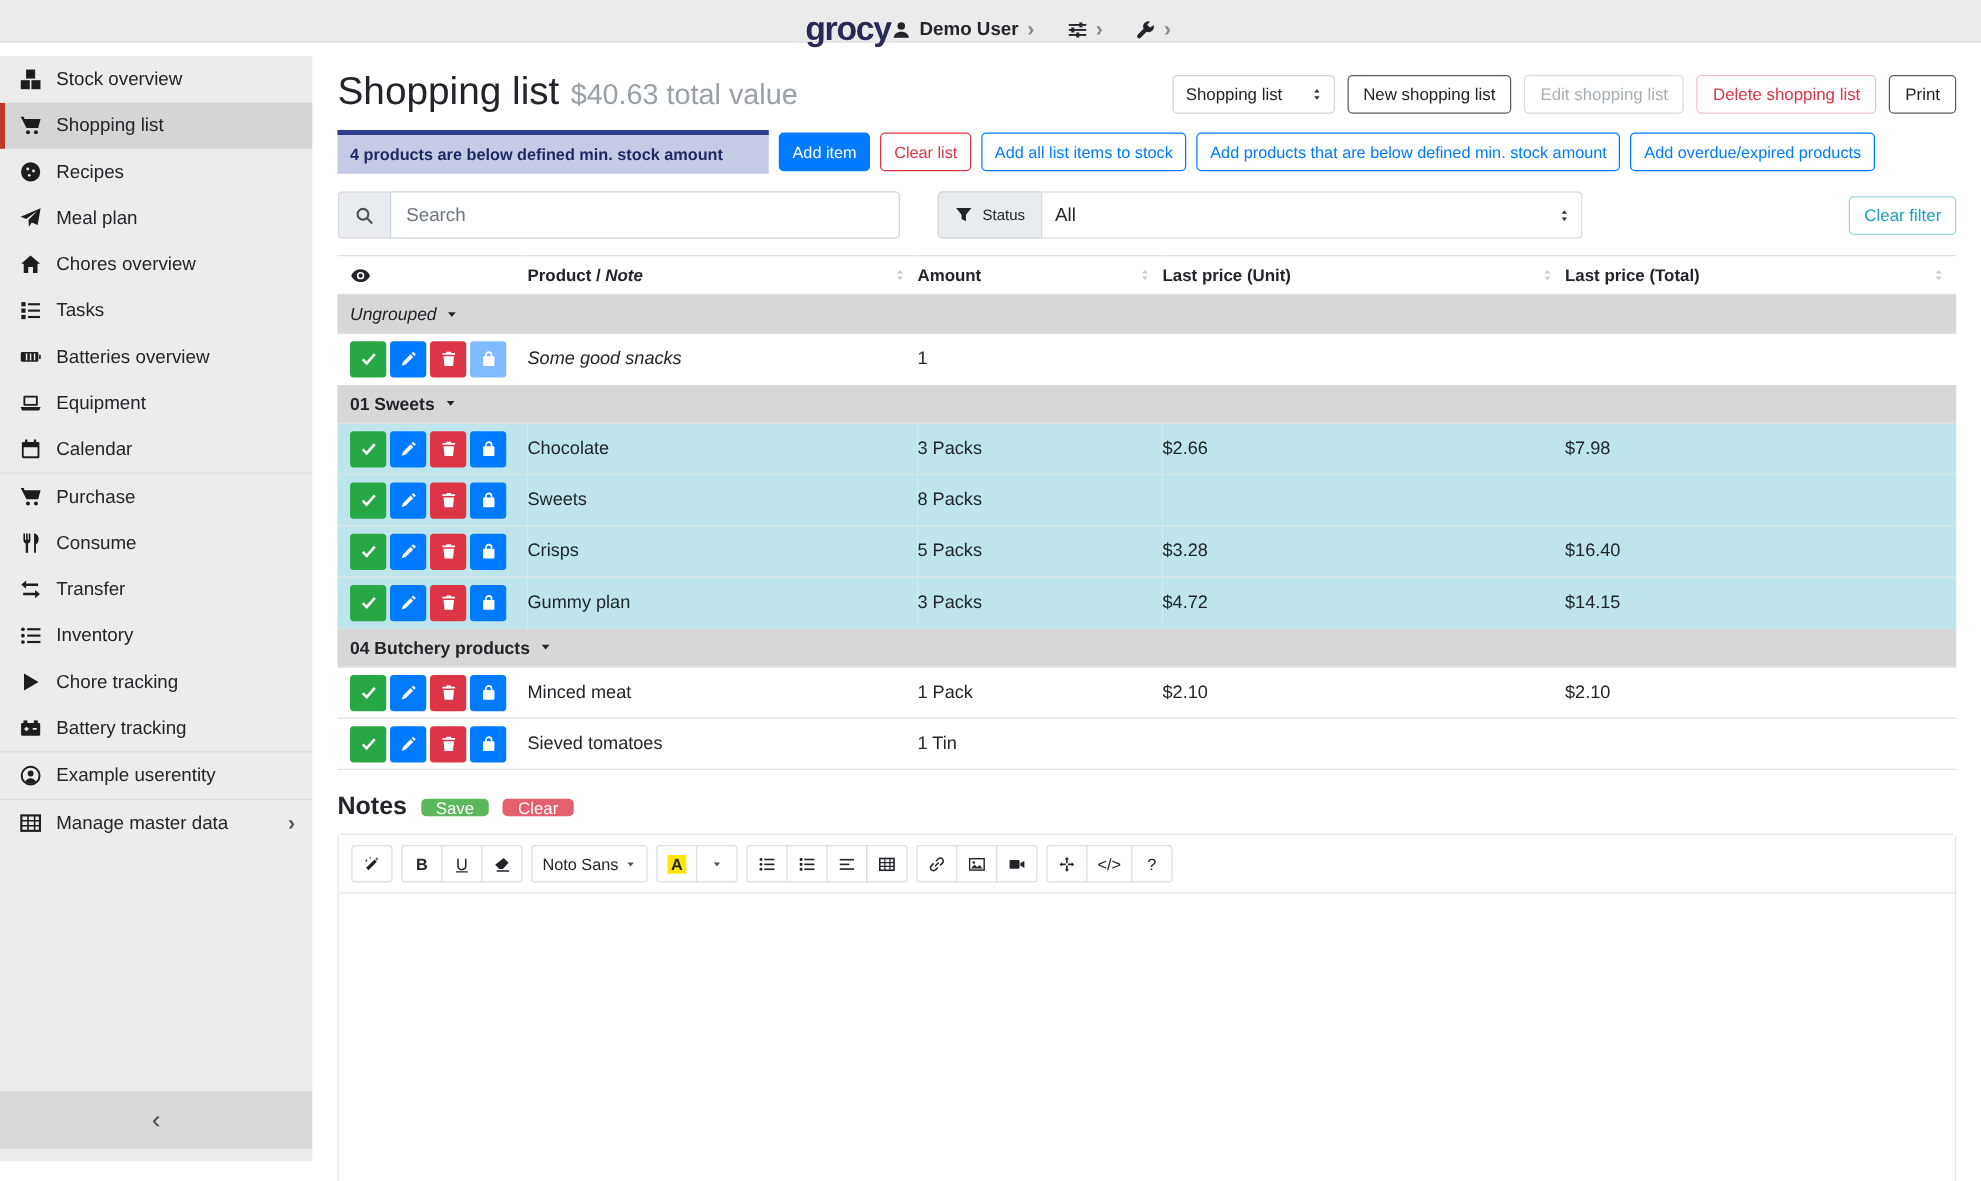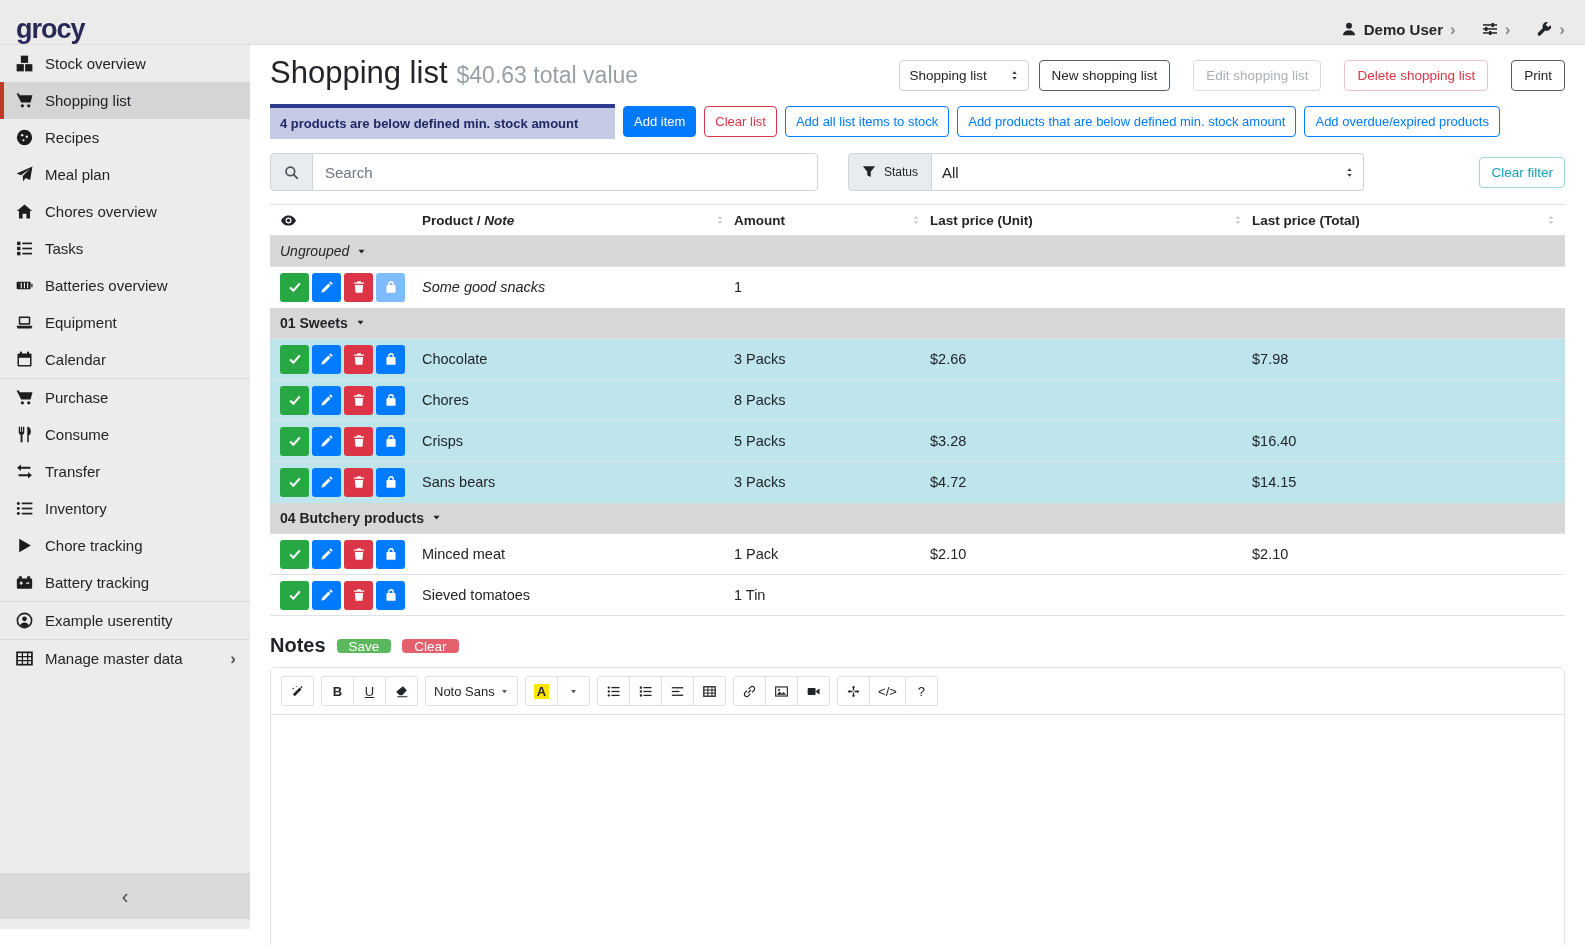--- a/index.html
+++ b/index.html
@@ -5,22 +5,22 @@
   * { box-sizing: border-box; margin: 0; padding: 0; }
   html, body { width: 1585px; height: 945px; }
   body {
     font-family: "Liberation Sans", sans-serif;
     font-size: 14px; color: #212529; background: #fff; overflow: hidden;
   }
   svg { display: block; fill: currentColor; }
   button { font-family: inherit; cursor: pointer; }
 
   
-  .topbar { position: fixed; top: 0; left: 0; right: 0; height: 45px; background: #ebebeb;
-    border-bottom: 1px solid #dfdfdf; display: flex; align-items: center; justify-content: space-between;
+  .topbar { position: fixed; top: 0; left: 0; right: 0; height: 34px; background: #ebebeb;
+    border-bottom: 1px solid #dfdfdf; display: flex; align-items: center; justify-content: center;
     padding: 14px 20px 0 16px; z-index: 10; }
   .logo { font-size: 27px; font-weight: bold; color: #292956; letter-spacing: -1px; }
   .topbar-right { display: flex; align-items: center; gap: 26px; }
   .tb-menu { display: flex; align-items: center; gap: 7px; cursor: pointer; }
   .tb-icon svg { width: 16px; height: 16px; color: #212529; }
   .tb-label { font-size: 15px; font-weight: 600; }
   .tb-chev { color: #8a8a8a; font-size: 17px; font-weight: bold; line-height: 1; }
 
   
   .sidebar { position: fixed; top: 45px; left: 0; bottom: 16px; width: 250px; background: #ececec; }
@@ -44,41 +44,41 @@
   .page-title { font-size: 31px; font-weight: 400; }
   .page-subtitle { font-size: 23px; color: #97a0a6; margin-left: 9px; }
   .header-controls { display: flex; align-items: center; gap: 10px; margin-top: 5px; }
 
   .select { height: 31px; border: 1px solid #ced4da; border-radius: 4px; background: #fff;
     display: flex; align-items: center; justify-content: space-between; padding: 0 8px 0 10px;
     font-size: 13.5px; cursor: pointer; }
   .list-select { width: 130px; }
   .sel-caret svg { width: 11px; height: 11px; color: #333; }
 
-  .hbtns { display: flex; gap: 23px; }
+  .hbtns { display: flex; gap: 10px; }
   .hbtn { height: 31px; padding: 0 12px; background: #fff; border-radius: 4px; font-size: 13.5px;
     display: inline-flex; align-items: center; white-space: nowrap; }
   .hbtn.default { border: 1px solid #565e64; color: #212529; }
   .hbtn.muted   { border: 1px solid #d8dcdf; color: #a9b0b5; }
   .hbtn.danger  { border: 1px solid #eec3c8; color: var(--danger, #dc3545); }
 
   .alert-row { display: flex; align-items: center; gap: 8px; margin-top: 13px; }
   .minstock-alert { width: 345px; height: 35px; background: var(--alert-bg, #c6cbe5);
     border-top: 4px solid var(--alert-bar, #2e3a8c); color: var(--alert-text, #1d2864);
     font-weight: bold; font-size: 13px; display: flex; align-items: center; padding: 12px 10px;
     cursor: pointer; white-space: nowrap; }
   .actions { display: flex; gap: 8px; }
   .actbtn { height: 31px; padding: 0 10px; border-radius: 4px; font-size: 13px;
     display: inline-flex; align-items: center; white-space: nowrap; }
   .actbtn.primary-solid  { background: var(--primary, #007bff); color: #fff; border: 1px solid var(--primary, #007bff); }
   .actbtn.danger-outline { background: #fff; color: var(--danger, #dc3545); border: 1px solid var(--danger, #dc3545); }
   .actbtn.primary-outline{ background: #fff; color: var(--primary, #007bff); border: 1px solid var(--primary, #007bff); }
 
   .filter-row { display: flex; align-items: center; margin-top: 14px; }
-  .search-group { display: flex; width: 548px; }
+  .search-group { display: flex; width: 450px; }
   .search-prepend { width: 42px; height: 38px; background: #e9ecef; border: 1px solid #ced4da;
     border-right: none; border-radius: 4px 0 0 4px; display: flex; align-items: center;
     justify-content: center; color: #495057; }
   .search-prepend svg { width: 15px; height: 15px; }
   .search-input { flex: 1; height: 38px; border: 1px solid #ced4da; border-radius: 0 4px 4px 0;
     padding: 0 12px; font-size: 15px; font-family: inherit; color: #495057; outline: none; }
   .search-input::placeholder { color: #6c757d; }
   .status-group { display: flex; margin-left: 30px; }
   .status-btn { height: 38px; padding: 0 13px; background: #e9ecef; border: 1px solid #ced4da;
     border-radius: 4px 0 0 4px; display: flex; align-items: center; gap: 8px; font-size: 12px;
@@ -610,21 +610,21 @@
               <button class="abtn blue">
                 <span>
                   <svg viewBox="0 0 16 16">
                     <rect x="2.8" y="5.8" width="10.4" height="8.8" rx="1"></rect>
                     <path d="M5.4 8V4.6a2.6 2.6 0 015.2 0V8" fill="none" stroke="currentColor" stroke-width="1.5"></path>
                   </svg>
                 </span>
               </button>
             </div>
           </td>
-          <td class="cell-product">Chores</td>
+          <td class="cell-product">Sweets</td>
           <td class="cell-amount">8 Packs</td>
           <td class="cell-price"></td>
           <td class="cell-price"></td>
         </tr>
         <tr class="data-row info">
           <td class="cell-actions">
             <div class="row-actions">
               <button class="abtn green">
                 <span>
                   <svg viewBox="0 0 16 16">
@@ -688,21 +688,21 @@
               <button class="abtn blue">
                 <span>
                   <svg viewBox="0 0 16 16">
                     <rect x="2.8" y="5.8" width="10.4" height="8.8" rx="1"></rect>
                     <path d="M5.4 8V4.6a2.6 2.6 0 015.2 0V8" fill="none" stroke="currentColor" stroke-width="1.5"></path>
                   </svg>
                 </span>
               </button>
             </div>
           </td>
-          <td class="cell-product">Sans bears</td>
+          <td class="cell-product">Gummy plan</td>
           <td class="cell-amount">3 Packs</td>
           <td class="cell-price">$4.72</td>
           <td class="cell-price">$14.15</td>
         </tr>
         <tr class="group-row">
           <td colspan="5"><span class="gwrap">
               <span class="gname">04 Butchery products</span>
               <span class="gcaret">
                 <svg viewBox="0 0 16 16">
                   <path d="M3.5 5.5h9L8 11z"></path>

